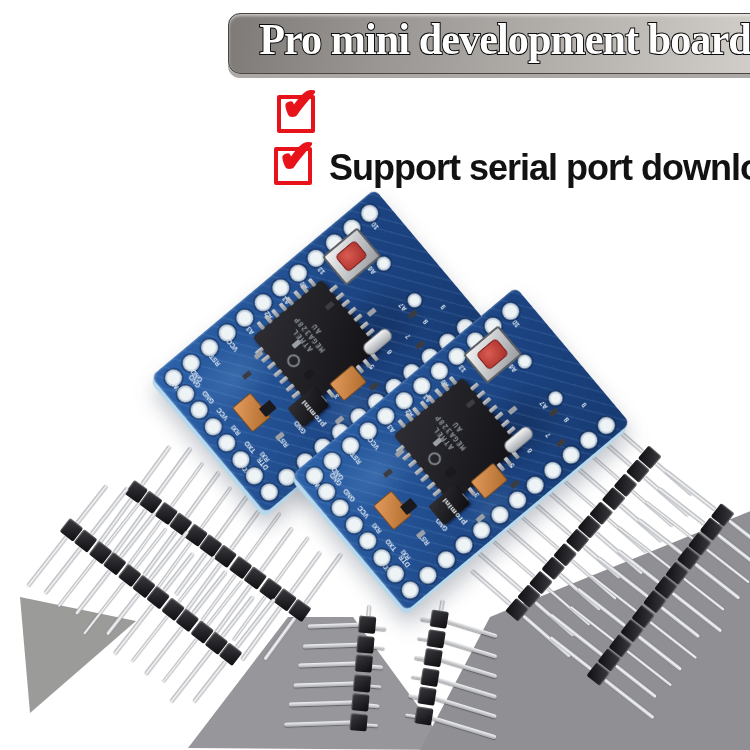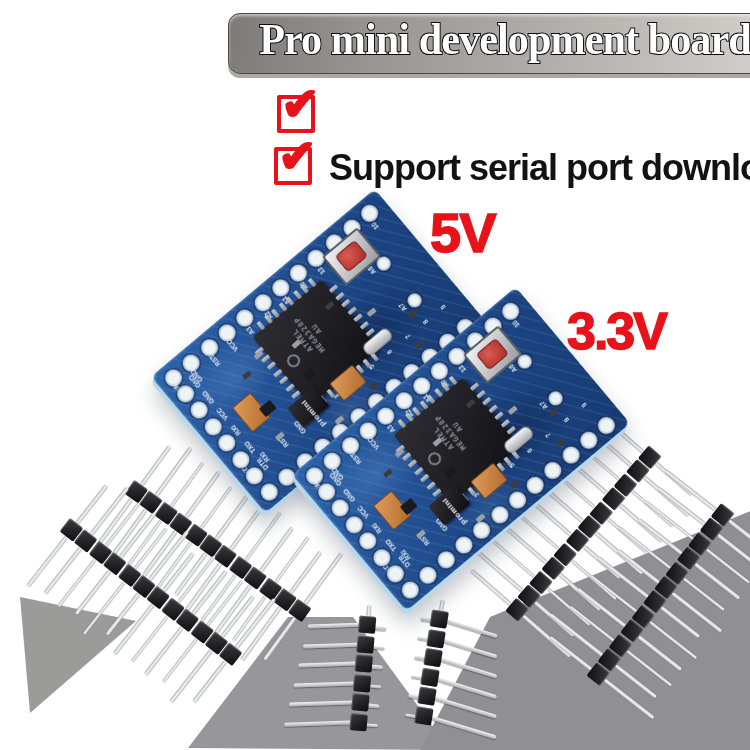--- a/index.html
+++ b/index.html
@@ -116,22 +116,20 @@
 
   <span class="cbx r1">
       <i>✔</i>
     </span>
 
   <span class="cbx r2">
       <i>✔</i>
     </span>
   <div class="feature-label r2">Support serial port download</div>
 
-  <div class="vlabel v5">5V</div>
-  <div class="vlabel v33">3.3V</div>
 
   <div class="board b5">
       <div class="pcb"></div>
       <div class="hole" style="left: 8px; top: 7px;"></div>
       <div class="hole" style="left: 8px; top: 156px;"></div>
       <div class="plabel" style="left: 4px; top: 25px;">RAW</div>
       <div class="plabel" style="left: 4px; top: 131px;">TXO</div>
       <div class="hole" style="left: 31.3px; top: 7px;"></div>
       <div class="hole" style="left: 31.3px; top: 156px;"></div>
       <div class="plabel" style="left: 27.3px; top: 25px;">GND</div>

